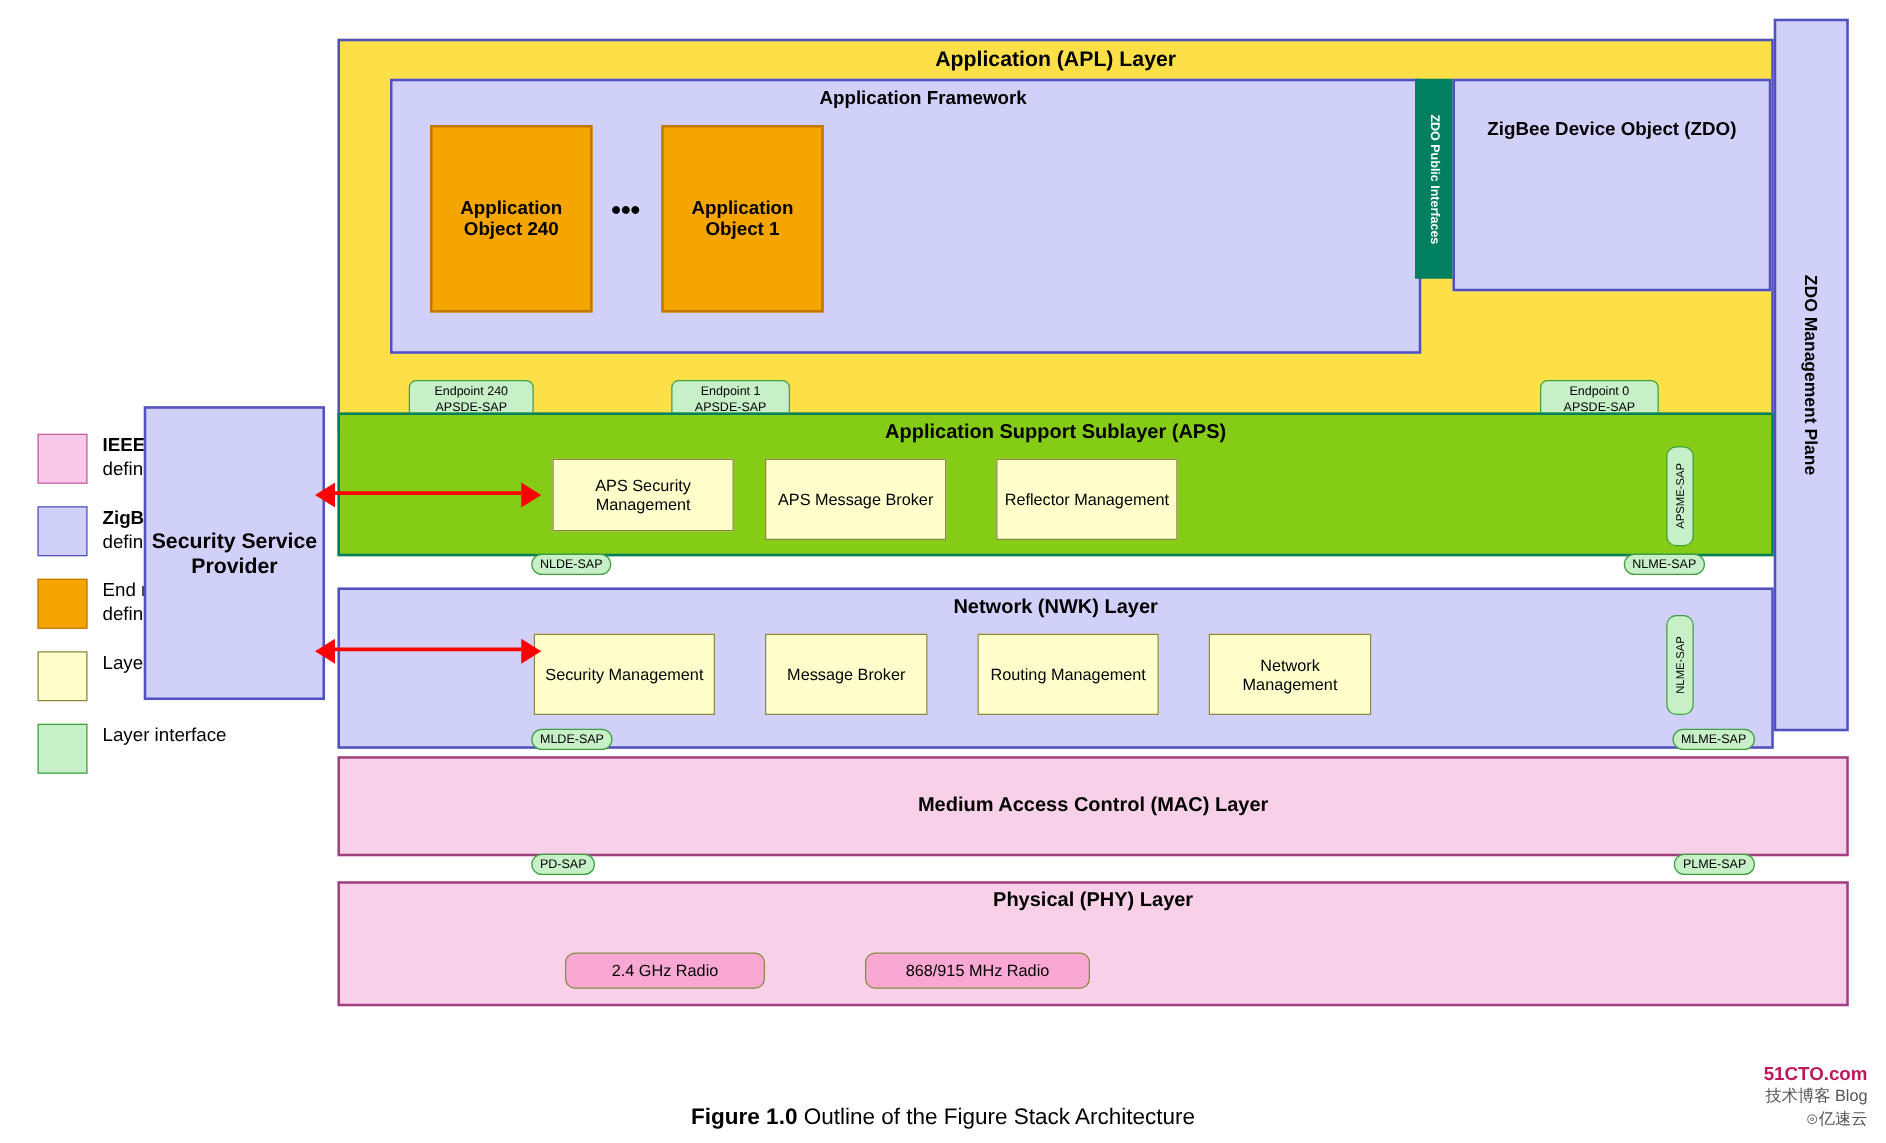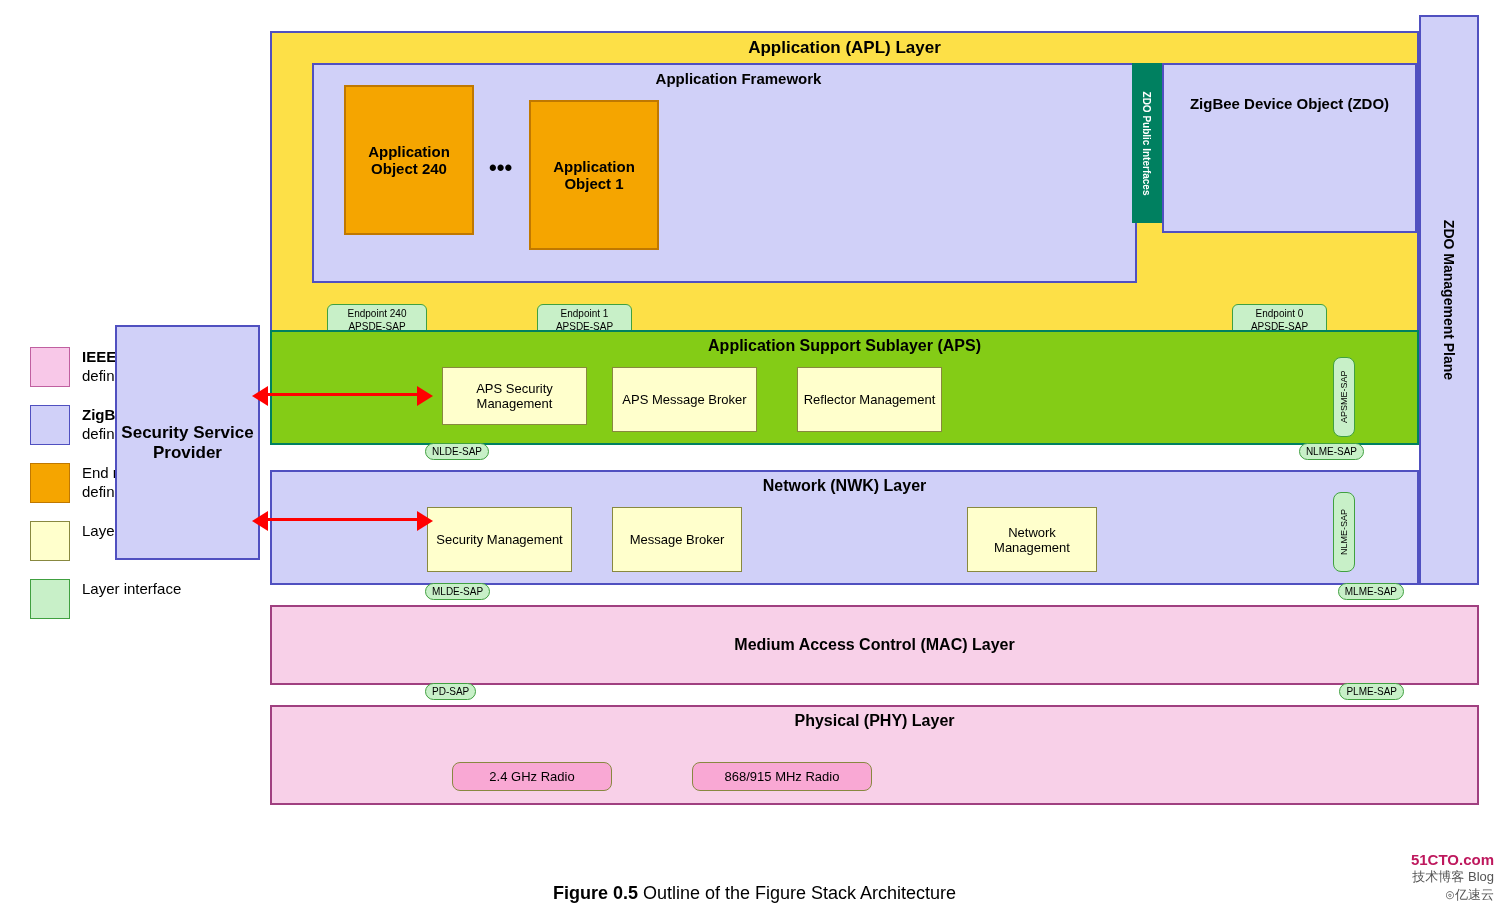--- a/index.html
+++ b/index.html
@@ -105,21 +105,21 @@
       right: 0;
       text-align: center;
       font-size: 15px;
       font-weight: bold;
       padding-left: 28px;
     }
 
     
     .app-obj-240 {
       position: absolute;
-      top: 20px;
+      top: 35px;
       left: 30px;
       width: 130px;
       height: 150px;
       background: #f5a500;
       border: 2px solid #c07800;
       display: flex;
       align-items: center;
       justify-content: flex-end;
       text-align: center;
       font-size: 15px;
@@ -231,21 +231,21 @@
       font-size: 16px;
       font-weight: bold;
     }
 
     
     .layer-nwk {
       position: absolute;
       top: 455px;
       left: 0;
       right: 60px;
-      height: 115px;
+      height: 129px;
       background: #d0d0f8;
       border: 2px solid #5050c0;
     }
     .layer-nwk-title {
       position: absolute;
       top: 5px;
       left: 0;
       right: 0;
       text-align: center;
       font-size: 16px;
@@ -511,20 +511,23 @@
         <div class="layer-nwk-title">Network (NWK) Layer</div>
 
         <div class="func-box" style="top:35px; left:155px; width:145px; height:65px;">
           <span>Security Management</span>
         </div>
 
         <div class="func-box" style="top:35px; left:340px; width:130px; height:65px;">
           <span>Message Broker</span>
         </div>
 
+        <div class="func-box" style="top:35px; left:510px; width:145px; height:65px;">
+          <span>Routing Management</span>
+        </div>
 
         <div class="func-box" style="top:35px; left:695px; width:130px; height:65px;">
           <span>Network Management</span>
         </div>
 
         <div class="sap-vert" style="top:20px; right:62px; height:80px; width:22px;">
           <span>NLME-SAP</span>
         </div>
       </div>
 
@@ -568,21 +571,21 @@
       <div style="position:absolute; top:371px; left:-18px; width:0; height:0; border-top:10px solid transparent; border-bottom:10px solid transparent; border-right:16px solid red;"></div>
 
       <div style="position:absolute; top:503px; left:-8px; width:155px; height:3px; background:red;"></div>
       <div style="position:absolute; top:496px; left:147px; width:0; height:0; border-top:10px solid transparent; border-bottom:10px solid transparent; border-left:16px solid red;"></div>
       <div style="position:absolute; top:496px; left:-18px; width:0; height:0; border-top:10px solid transparent; border-bottom:10px solid transparent; border-right:16px solid red;"></div>
 
     </div>
   </div>
 
   <div class="figure-caption">
-    <span class="fig-label">Figure 0.5</span>
+    <span class="fig-label">Figure 1.0</span>
     <span class="fig-title">    Outline of the Figure Stack Architecture</span>
   </div>
 
   <div class="watermark">
     <div class="site">51CTO.com</div>
     <div>技术博客 Blog</div>
     <div>⊙亿速云</div>
   </div>
 
 </div>

